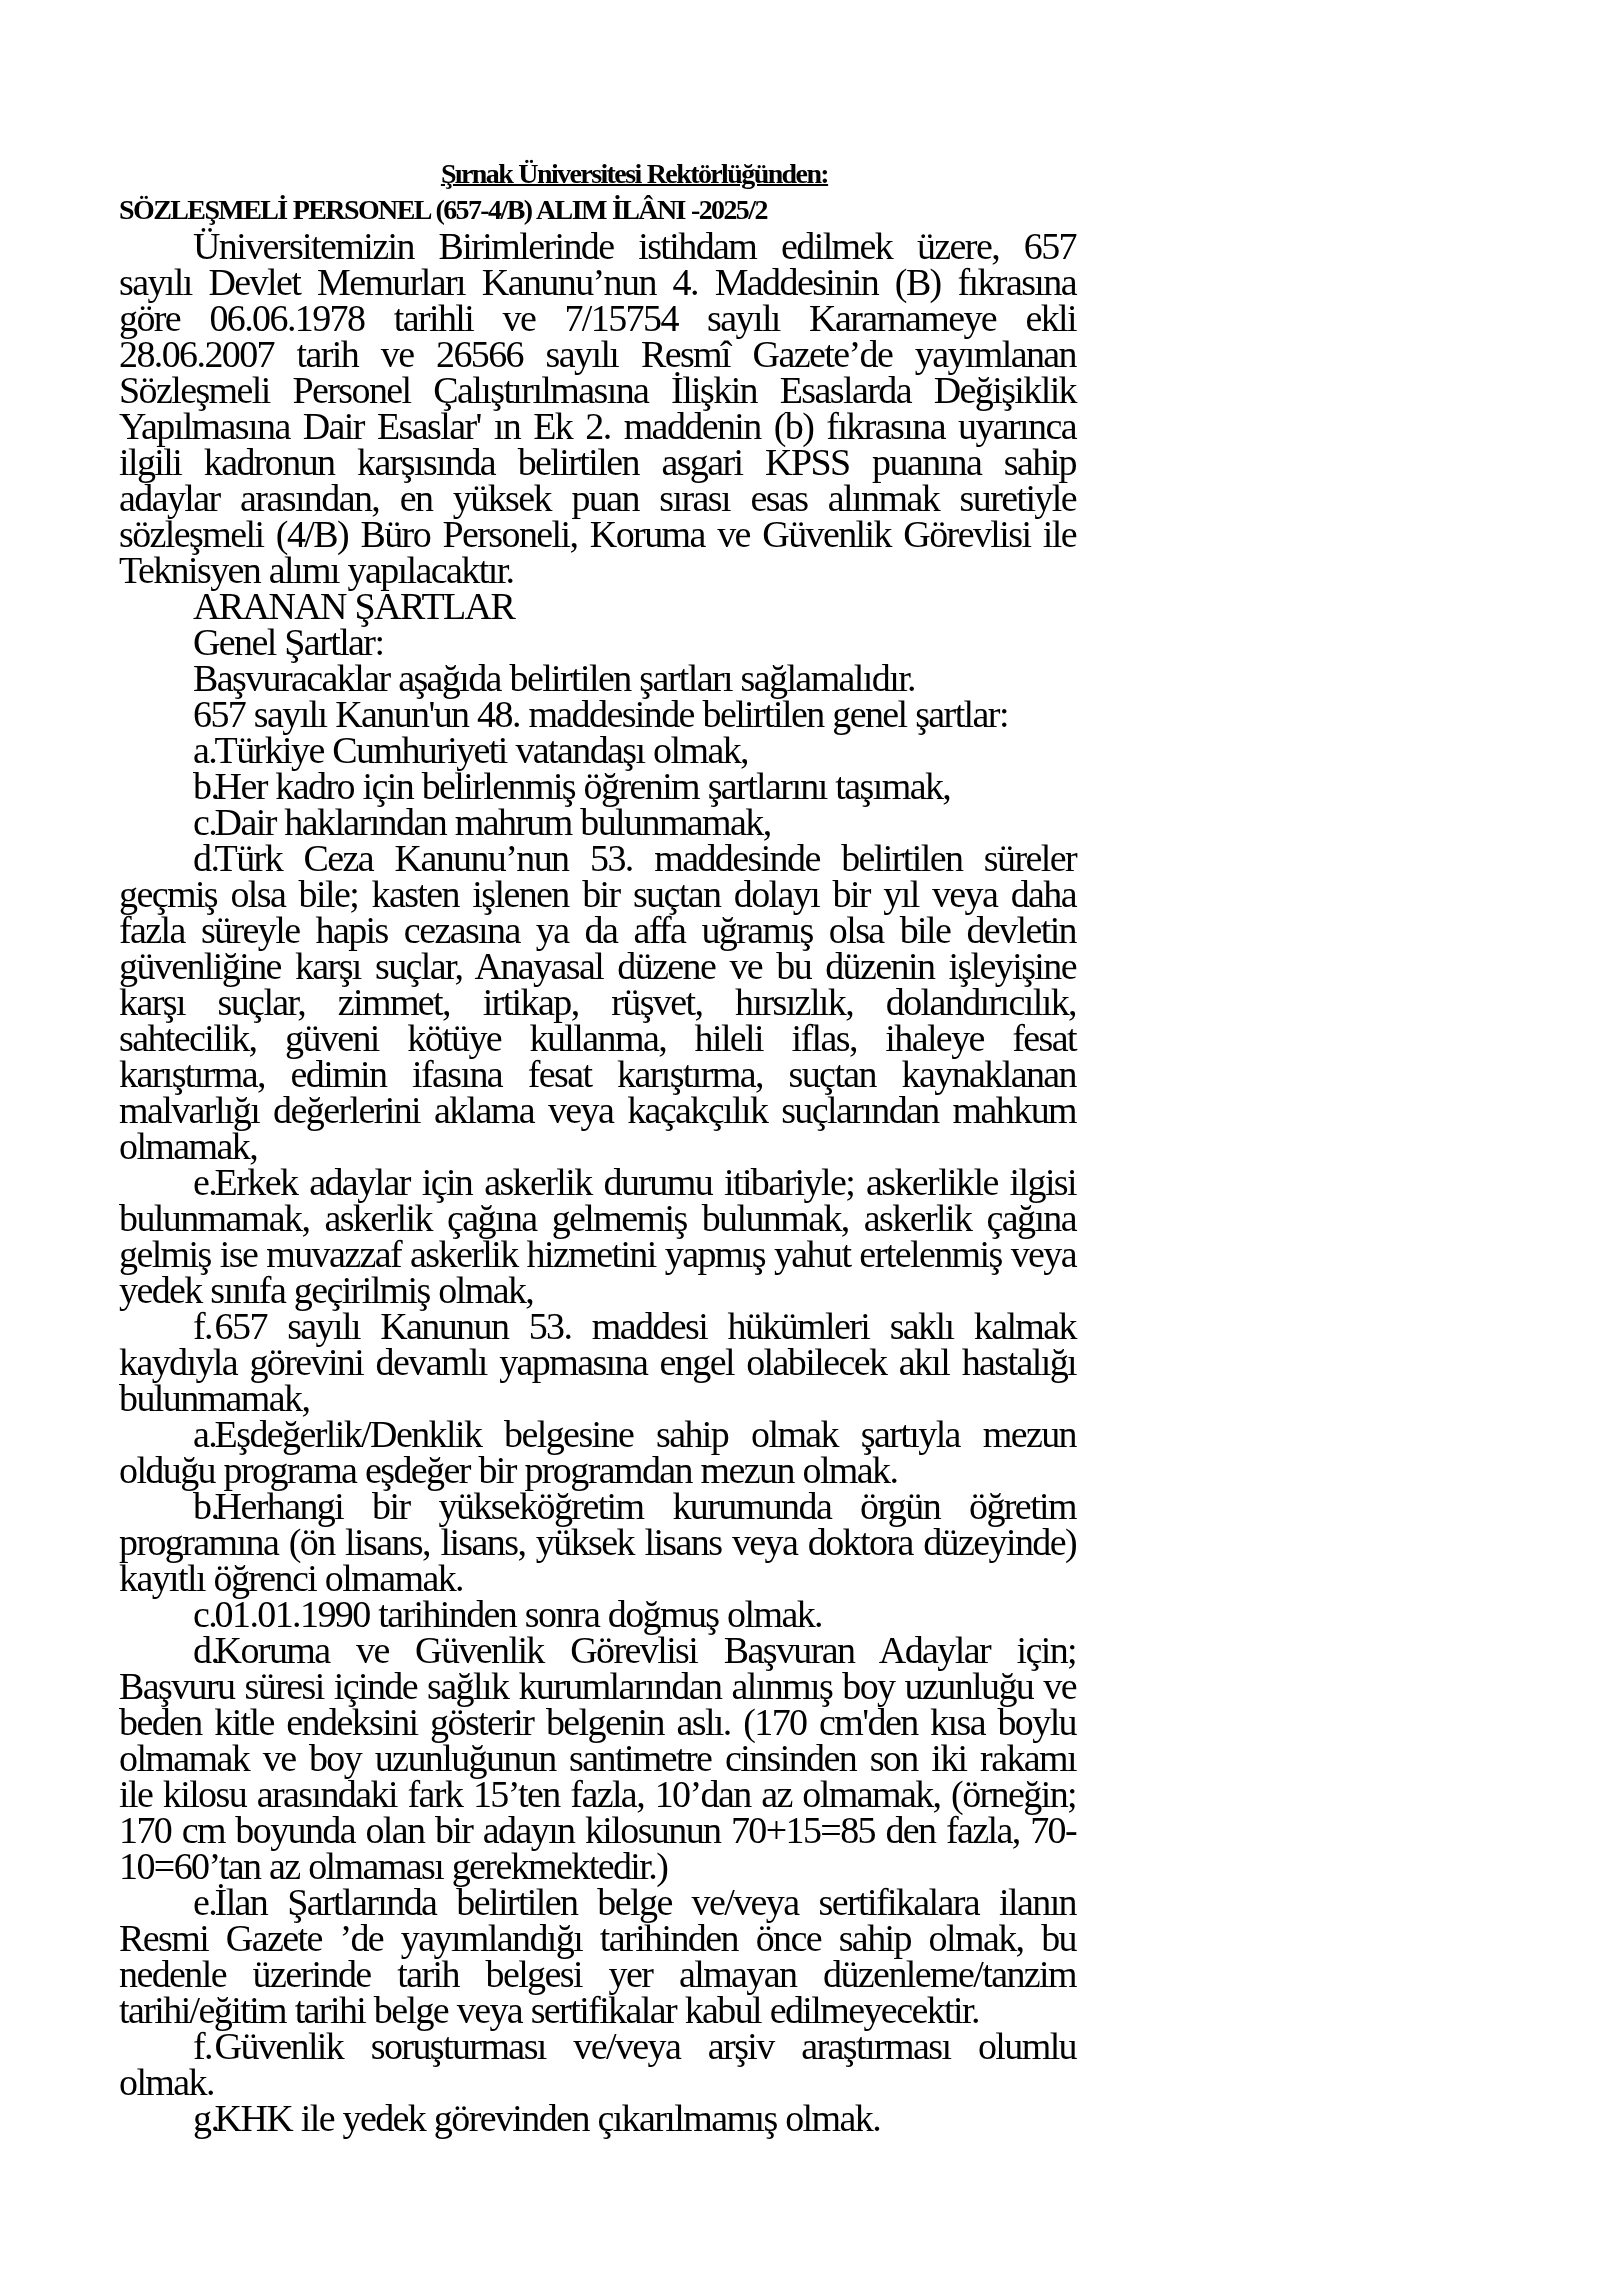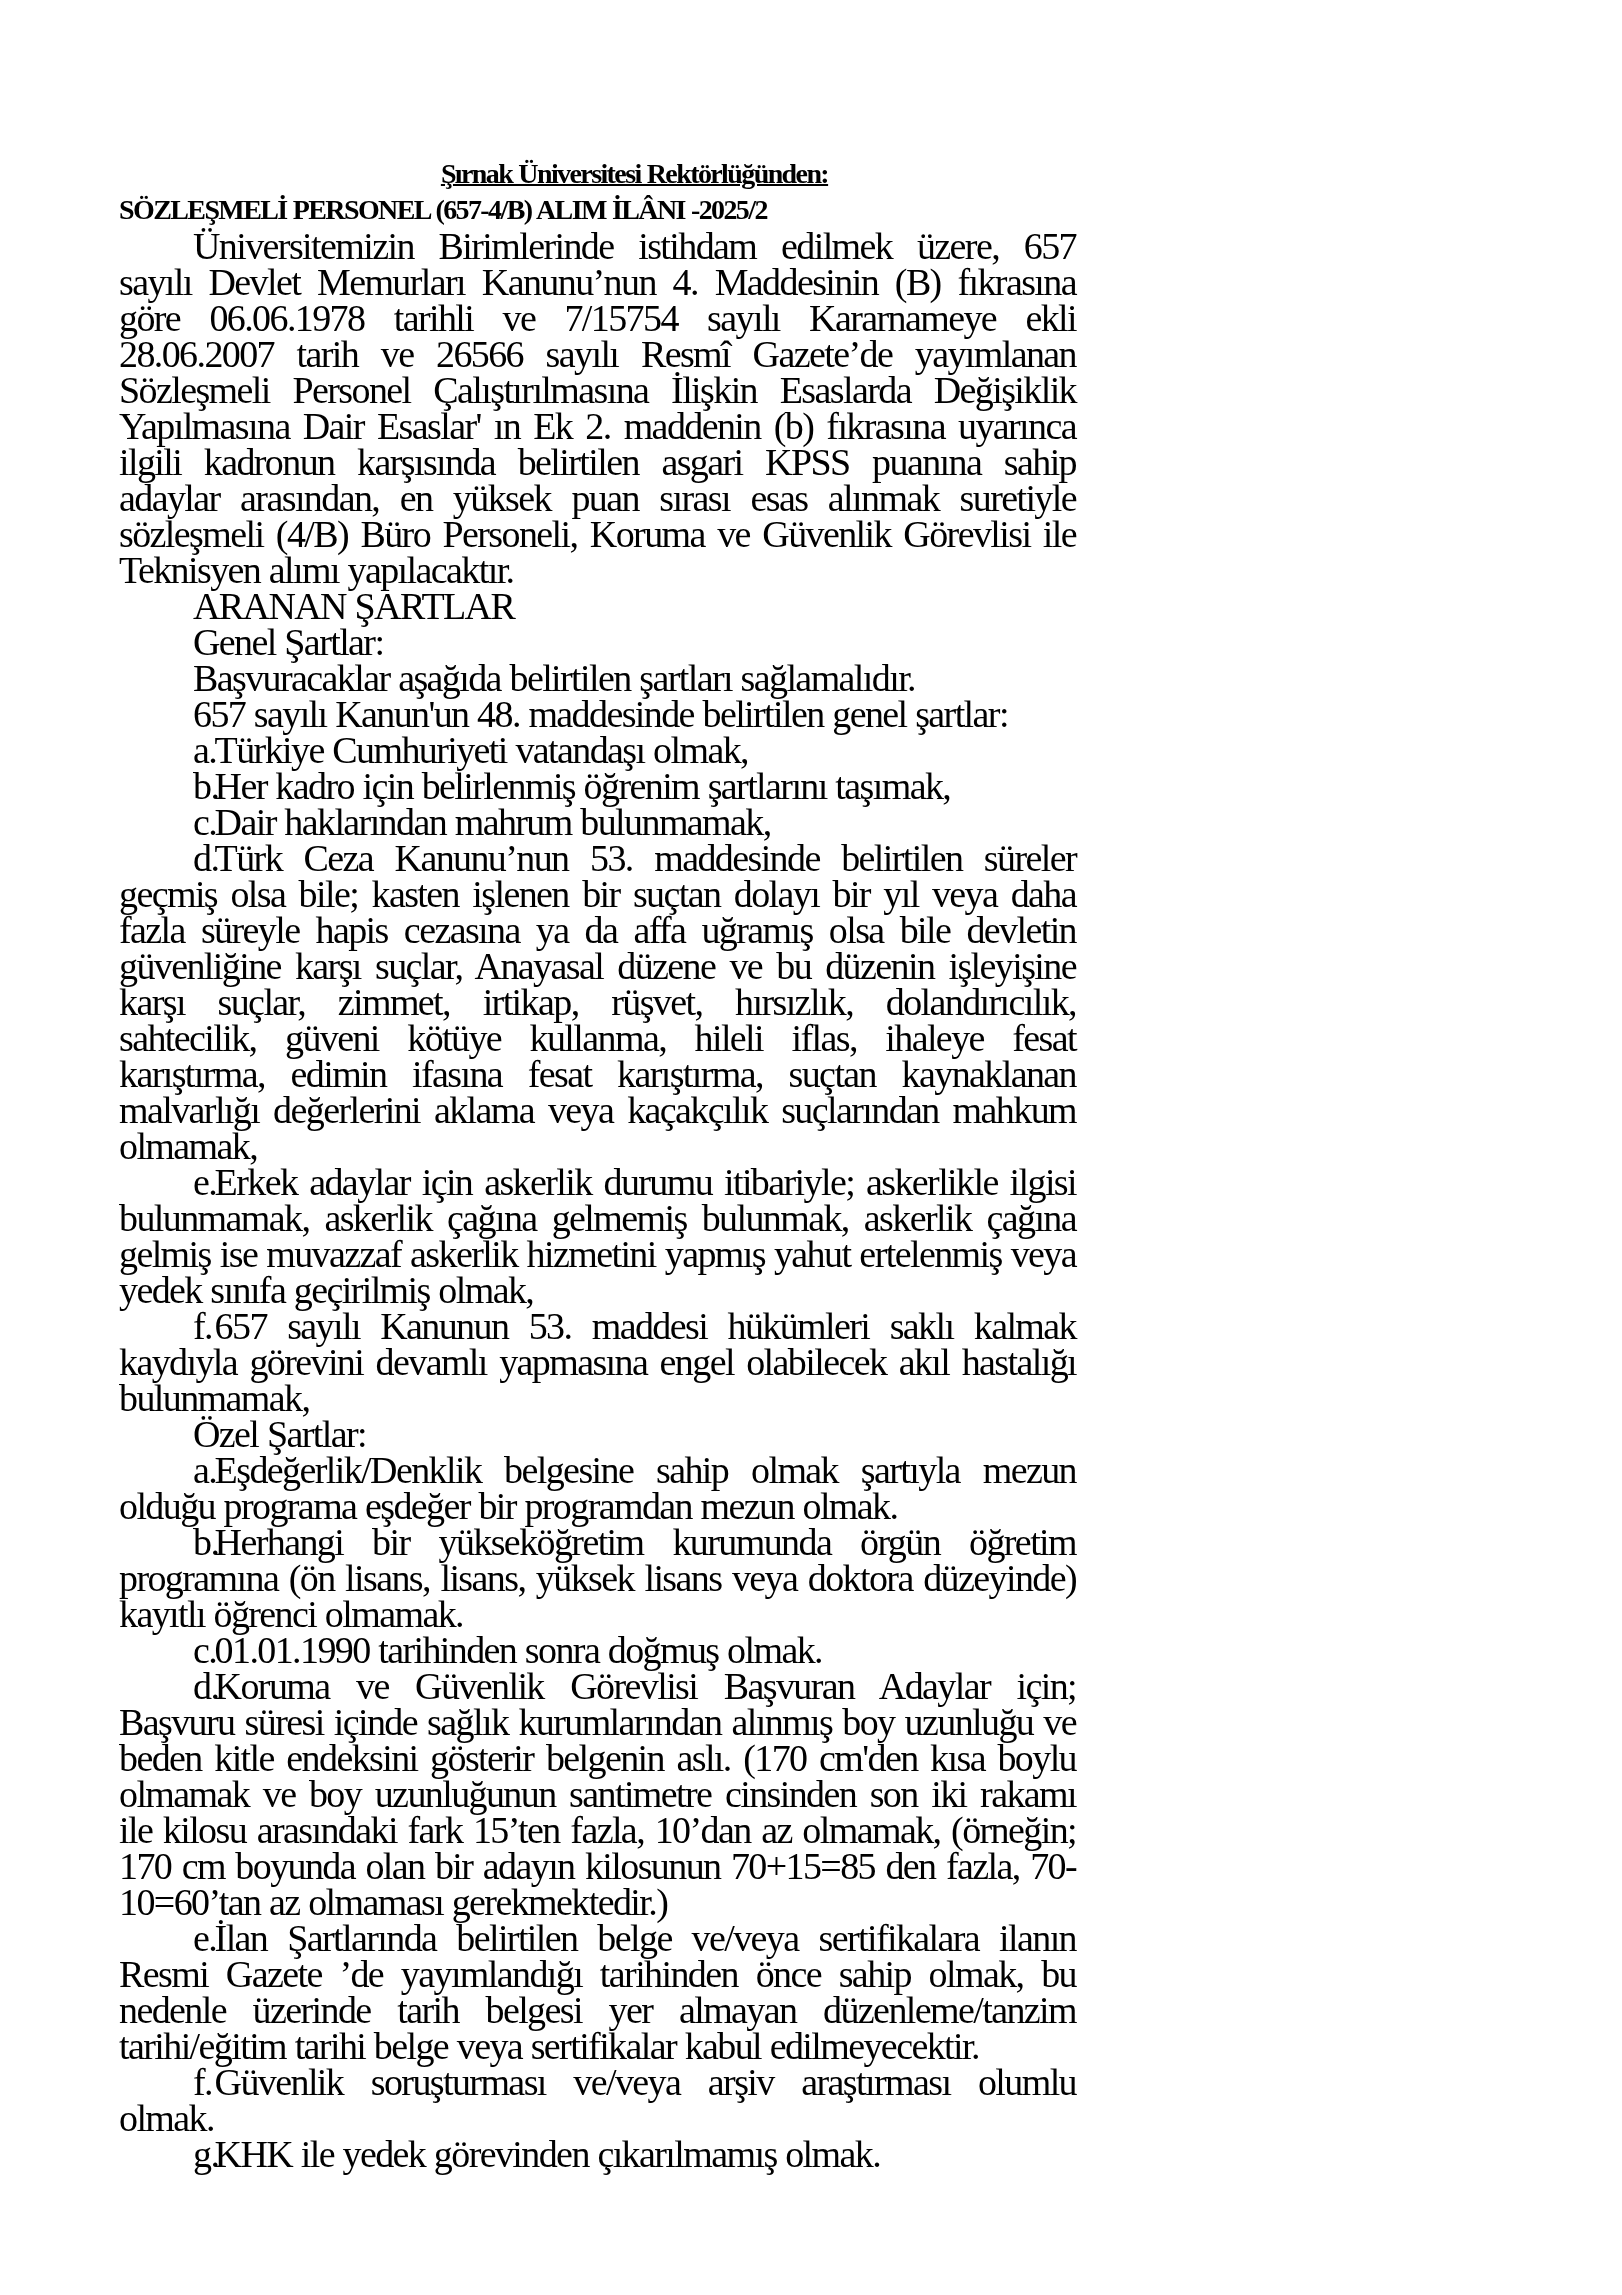--- a/index.html
+++ b/index.html
@@ -83,21 +83,20 @@
     <p><span class="marker">b.</span><span>Her kadro için belirlenmiş öğrenim şartlarını taşımak,</span></p>
 
     <p><span class="marker">c.</span><span>Dair haklarından mahrum bulunmamak,</span></p>
 
     <p><span class="marker">d.</span><span>Türk Ceza Kanunu’nun 53. maddesinde belirtilen süreler geçmiş olsa bile; kasten işlenen bir suçtan dolayı bir yıl veya daha fazla süreyle hapis cezasına ya da affa uğramış olsa bile devletin güvenliğine karşı suçlar, Anayasal düzene ve bu düzenin işleyişine karşı suçlar, zimmet, irtikap, rüşvet, hırsızlık, dolandırıcılık, sahtecilik, güveni kötüye kullanma, hileli iflas, ihaleye fesat karıştırma, edimin ifasına fesat karıştırma, suçtan kaynaklanan malvarlığı değerlerini aklama veya kaçakçılık suçlarından mahkum olmamak,</span></p>
 
     <p><span class="marker">e.</span><span>Erkek adaylar için askerlik durumu itibariyle; askerlikle ilgisi bulunmamak, askerlik çağına gelmemiş bulunmak, askerlik çağına gelmiş ise muvazzaf askerlik hizmetini yapmış yahut ertelenmiş veya yedek sınıfa geçirilmiş olmak,</span></p>
 
     <p><span class="marker">f.</span><span>657 sayılı Kanunun 53. maddesi hükümleri saklı kalmak kaydıyla görevini devamlı yapmasına engel olabilecek akıl hastalığı bulunmamak,</span></p>
 
-    <p>Özel Şartlar:</p>
 
     <p><span class="marker">a.</span><span>Eşdeğerlik/Denklik belgesine sahip olmak şartıyla mezun olduğu programa eşdeğer bir programdan mezun olmak.</span></p>
 
     <p><span class="marker">b.</span><span>Herhangi bir yükseköğretim kurumunda örgün öğretim programına (ön lisans, lisans, yüksek lisans veya doktora düzeyinde) kayıtlı öğrenci olmamak.</span></p>
 
     <p><span class="marker">c.</span><span>01.01.1990 tarihinden sonra doğmuş olmak.</span></p>
 
     <p><span class="marker">d.</span><span>Koruma ve Güvenlik Görevlisi Başvuran Adaylar için; Başvuru süresi içinde sağlık kurumlarından alınmış boy uzunluğu ve beden kitle endeksini gösterir belgenin aslı. (170 cm'den kısa boylu olmamak ve boy uzunluğunun santimetre cinsinden son iki rakamı ile kilosu arasındaki fark 15’ten fazla, 10’dan az olmamak, (örneğin; 170 cm boyunda olan bir adayın kilosunun 70+15=85 den fazla, 70-10=60’tan az olmaması gerekmektedir.)</span></p>
 
     <p><span class="marker">e.</span><span>İlan Şartlarında belirtilen belge ve/veya sertifikalara ilanın Resmi Gazete ’de yayımlandığı tarihinden önce sahip olmak, bu nedenle üzerinde tarih belgesi yer almayan düzenleme/tanzim tarihi/eğitim tarihi belge veya sertifikalar kabul edilmeyecektir.</span></p>

